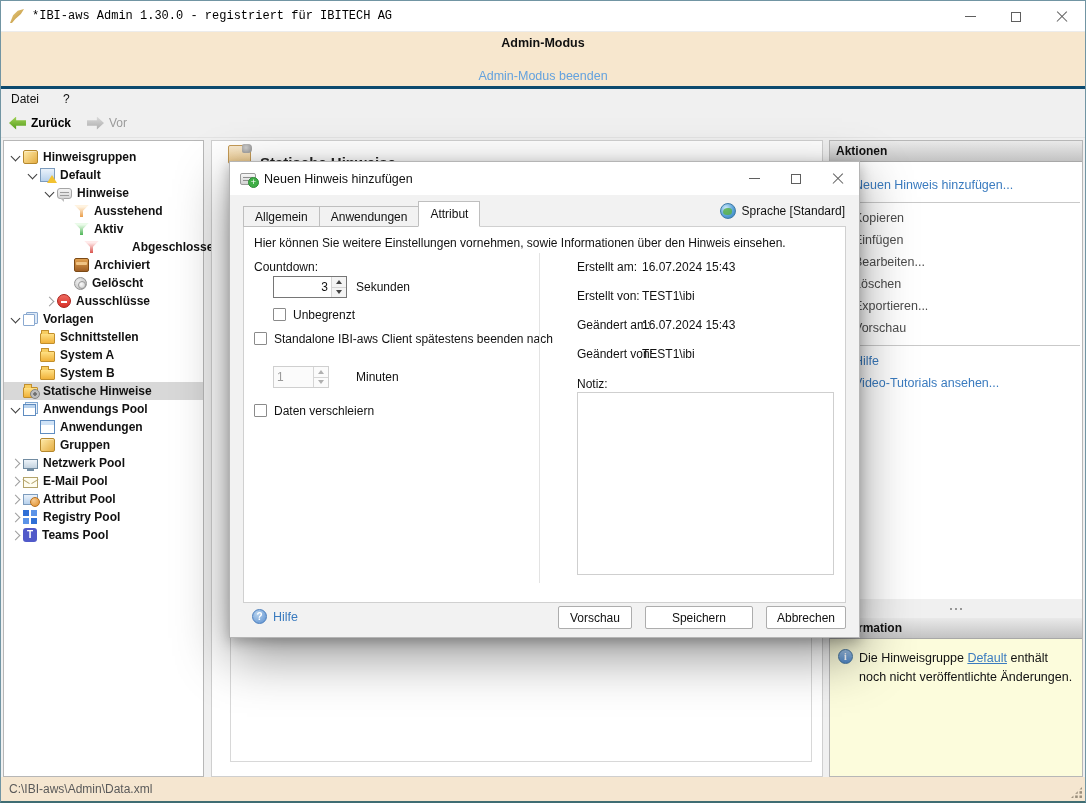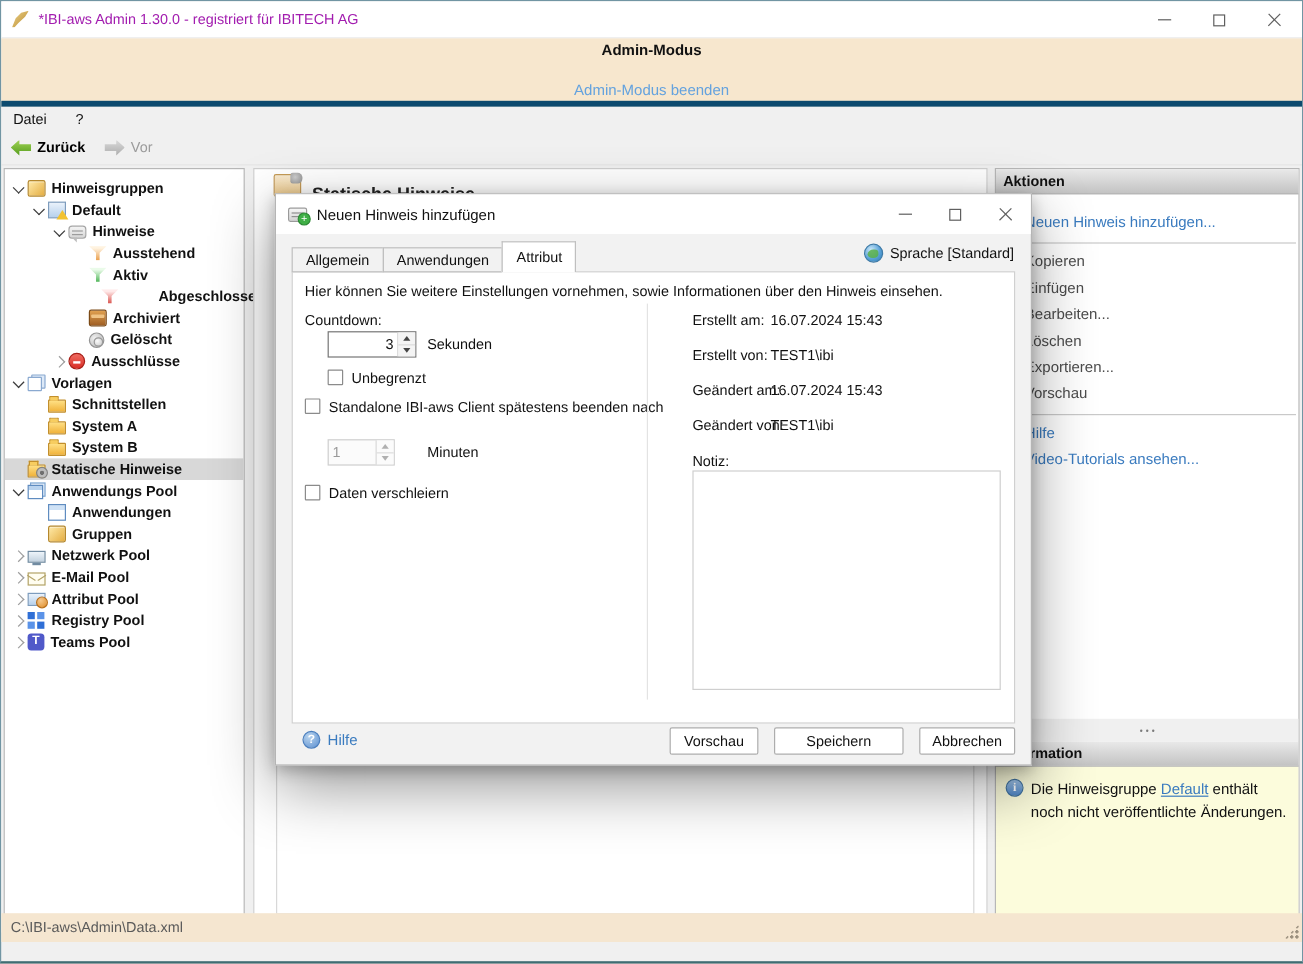--- a/index.html
+++ b/index.html
@@ -2,31 +2,31 @@
 <html><head>
 <meta charset="utf-8">
 <style>
   html,body{margin:0;padding:0;background:#888;}
   *{box-sizing:border-box;font-family:"Liberation Sans",sans-serif;}
   .win{position:relative;width:1086px;height:803px;background:#f0f0f0;border:1px solid #7195a3;border-bottom:2px solid #3f6d73;overflow:hidden;}
 
   
   .titlebar{position:absolute;top:0;left:0;right:0;height:31px;background:#fff;border-bottom:1px solid #ececec;display:flex;align-items:center;padding-left:9px;}
   .app-ico{width:14px;height:14px;margin-right:8px;background:linear-gradient(135deg,#ecd28a,#b98a2e);clip-path:polygon(0 100%,22% 45%,55% 12%,100% 0,78% 35%,38% 72%,14% 100%);}
-  .title-text{font-size:12px;color:#a21caf;}
+  .title-text{font-size:12px;color:#000000;font-family:Liberation Mono, monospace;}
   .win-controls{position:absolute;right:0;top:0;height:31px;display:flex;}
   .wc{width:46px;height:31px;display:flex;align-items:center;justify-content:center;}
   .glyph-min{width:11px;height:1px;background:#5f5f5f;}
   .glyph-max{width:10px;height:10px;border:1px solid #5f5f5f;background:#fff;}
   .glyph-x{position:relative;width:12px;height:12px;}
   .glyph-x::before,.glyph-x::after{content:"";position:absolute;left:-1px;top:5px;width:14px;height:1.4px;background:#5f5f5f;}
   .glyph-x::before{transform:rotate(45deg);}  .glyph-x::after{transform:rotate(-45deg);}
 
   
-  .banner{position:absolute;top:31px;left:0;right:0;height:57px;background:#f7e7ce;border-bottom:5px solid #0c4a6e;display:flex;flex-direction:column;align-items:center;justify-content:center;gap:19px;}
+  .banner{position:absolute;top:31px;left:0;right:0;height:57px;background:#f7e7ce;border-bottom:3px solid #0c4a6e;display:flex;flex-direction:column;align-items:center;justify-content:center;gap:19px;}
   .banner-title{font-size:12.5px;font-weight:bold;color:#111;}
   .banner-link{font-size:12.5px;color:#64a2de;cursor:pointer;}
 
   
   .menubar{position:absolute;top:88px;left:0;right:0;height:20px;background:#f0f0f0;display:flex;align-items:center;padding-left:10px;gap:24px;}
   .menu-item{font-size:12px;color:#111;}
   .toolbar{position:absolute;top:108px;left:0;right:0;height:29px;background:#f0f0f0;border-bottom:1px solid #e3e3e3;display:flex;align-items:center;padding-left:8px;gap:16px;}
   .tool{display:flex;align-items:center;gap:5px;font-size:12px;}
   .arr{width:17px;height:13px;clip-path:polygon(0 50%,42% 0,42% 28%,100% 28%,100% 72%,42% 72%,42% 100%);}
   .arr-back{background:linear-gradient(#9ed154,#539b1b);}
@@ -107,21 +107,21 @@
   .splitrow{position:absolute;left:0;right:0;top:458px;height:19px;background:#f0f0f0;display:flex;align-items:center;justify-content:center;gap:3px;}
   .dot{width:2px;height:2px;background:#7a7a7a;border-radius:50%;}
   .infohdr{position:absolute;left:0;right:0;top:477px;}
   .infobody{position:absolute;left:0;right:0;top:498px;bottom:0;background:#fcfcdc;padding:10px 8px 0 8px;display:flex;gap:6px;}
   .info-ico{flex:none;width:15px;height:15px;border-radius:50%;background:linear-gradient(#9ec1e6,#4f86c6);border:1px solid #41729f;}
   .info-ico::after{content:"i";display:block;color:#fff;font-size:10px;font-weight:bold;text-align:center;line-height:14px;font-family:"Liberation Serif",serif;}
   .info-text{font-size:12.5px;color:#111;line-height:1.5;}
   .info-link{color:#3a7bbf;text-decoration:underline;cursor:pointer;}
 
   
-  .statusbar{position:absolute;left:0;right:0;bottom:16px;height:24px;background:#f5e6d0;display:flex;align-items:center;padding-left:8px;}
+  .statusbar{position:absolute;left:0;right:0;bottom:0;height:24px;background:#f5e6d0;display:flex;align-items:center;padding-left:8px;}
   .status-text{font-size:12px;color:#5a5a5a;}
   .grip{position:absolute;right:2px;bottom:2px;width:13px;height:13px;background-image:radial-gradient(#9a8f7d 1.2px,transparent 1.4px);background-size:4.3px 4.3px;clip-path:polygon(100% 0,100% 100%,0 100%);}
 
   
   .dialog{position:absolute;left:228px;top:160px;width:631px;height:477px;background:#f2f2f2;border:1px solid #b5b5b5;box-shadow:0 18px 50px rgba(0,0,0,.42),0 4px 12px rgba(0,0,0,.25);z-index:20;}
   .dlg-titlebar{position:absolute;top:0;left:0;right:0;height:33px;background:#fff;display:flex;align-items:center;padding-left:10px;}
   .dlg-ico{width:16px;height:12px;background:linear-gradient(#f6f6f6,#d2d2d2);border:1px solid #9a9a9a;border-radius:2px;position:relative;margin-right:8px;}
   .dlg-ico::before{content:"";position:absolute;left:2px;top:3px;width:10px;height:1px;background:#8f8f8f;box-shadow:0 3px 0 #8f8f8f;}
   .dlg-ico::after{content:"+";position:absolute;right:-4px;bottom:-4px;width:9px;height:9px;background:#3faf46;border:1px solid #2d8a35;border-radius:50%;color:#fff;font-size:9px;line-height:8px;text-align:center;}
   .dlg-title{font-size:12.5px;color:#111;}

